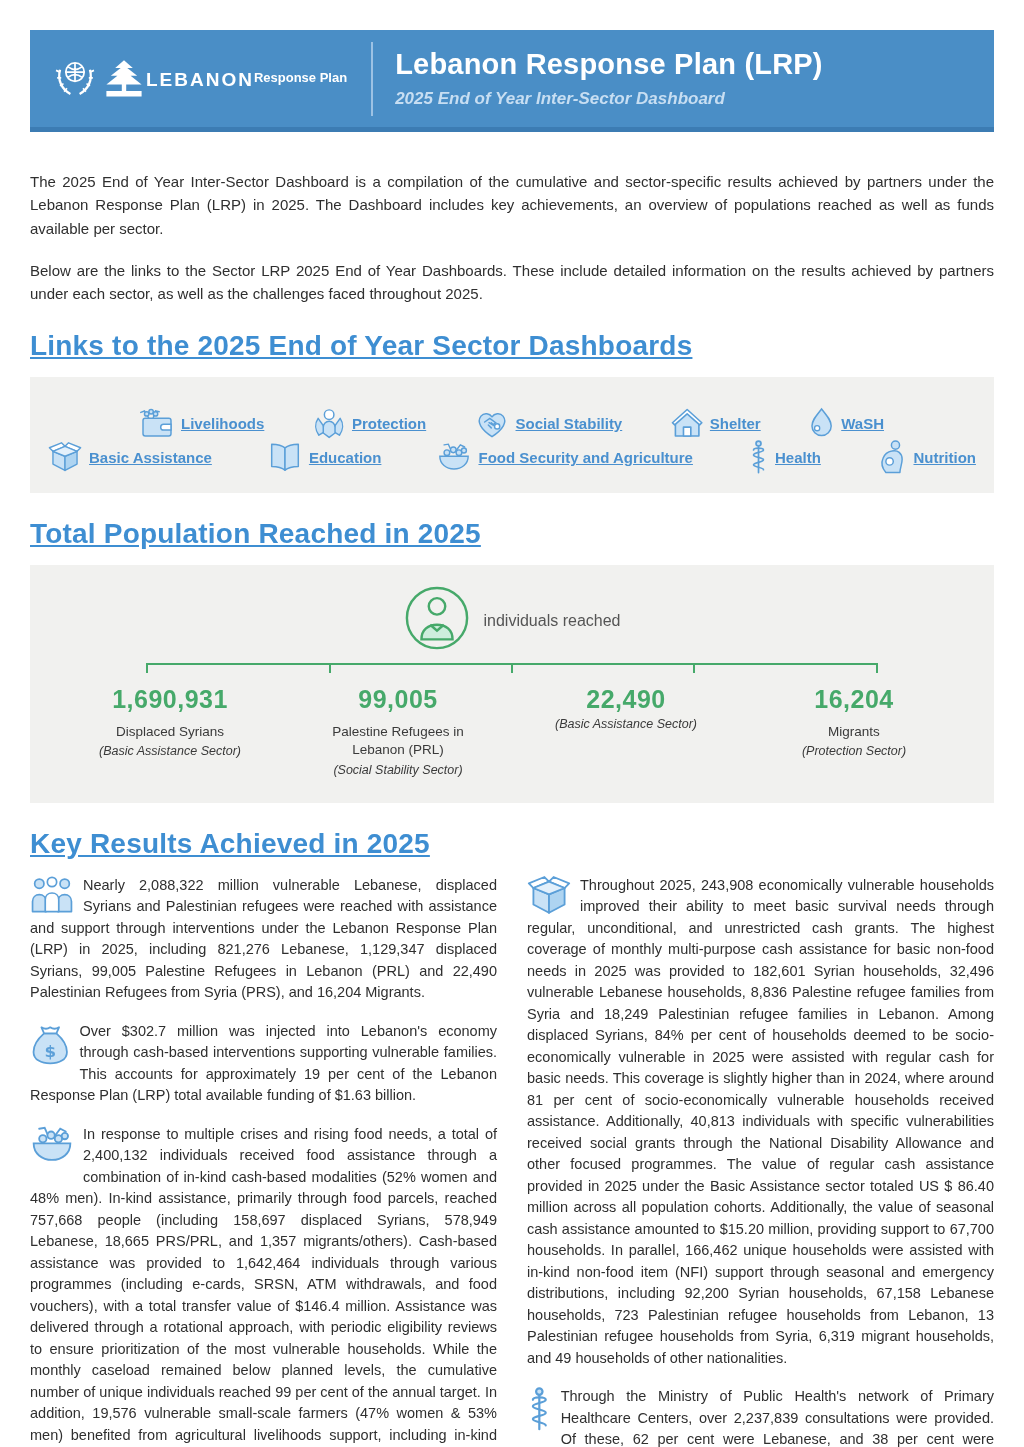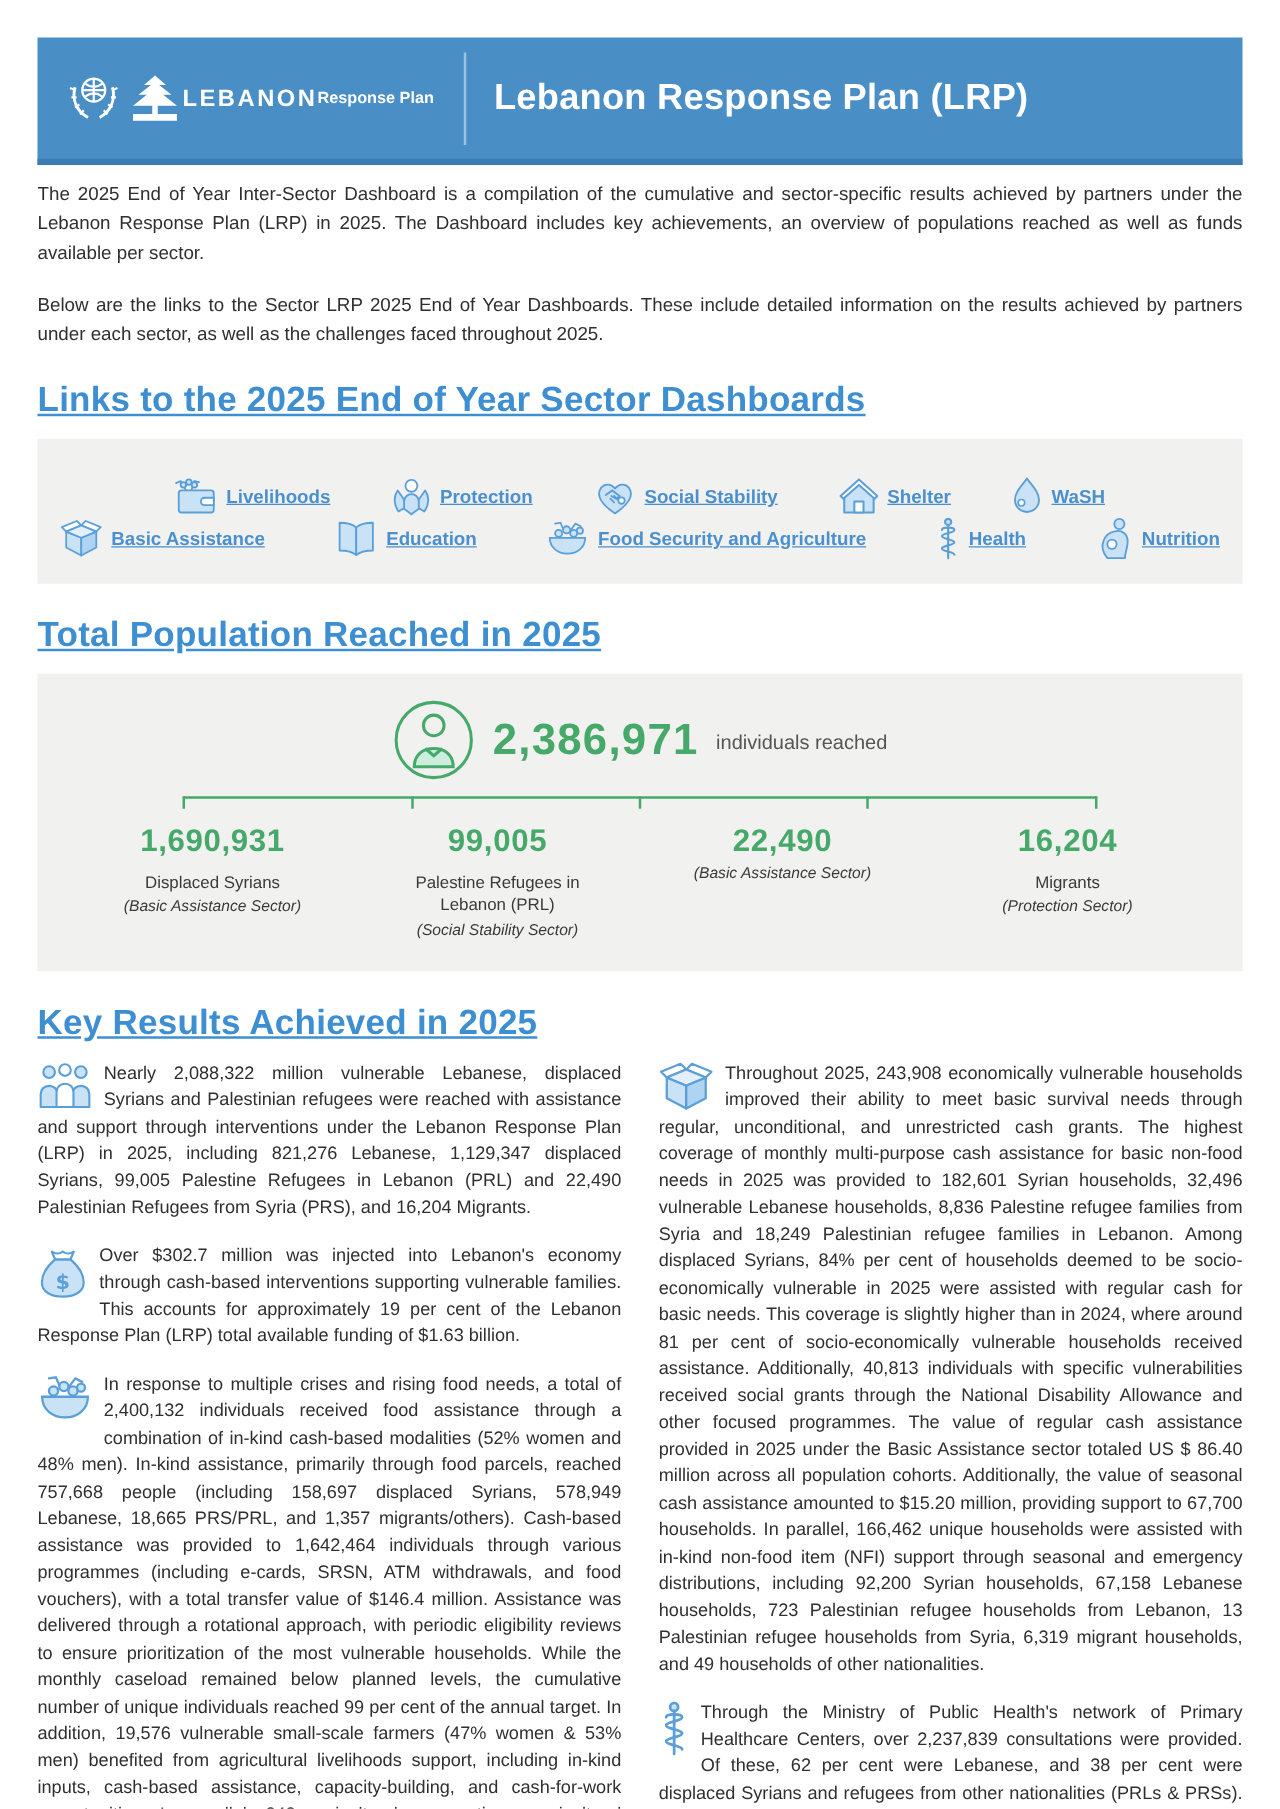--- a/index.html
+++ b/index.html
@@ -20,21 +20,21 @@
   .logo { display:flex; flex-direction:row; align-items:center; color:#fff; }
   .logo-icons { display:flex; align-items:flex-end; gap:4px; }
   .logo-icons svg { display:block; }
   .logo-line1 { font-size:19px; font-weight:bold; letter-spacing:2px; line-height:1.05; margin-top:2px; }
   .logo-line2 { font-size:13px; font-weight:bold; line-height:1.1; }
   .v-divider { width:2px; height:74px; background:#9cc2e4; margin:0 22px 0 24px; }
   .title-block h1 { color:#ffffff; font-size:29px; font-weight:bold; letter-spacing:.2px; }
   .subtitle { color:#c7def2; font-size:17px; font-weight:bold; font-style:italic; margin-top:8px; }
 
   
-  .intro { font-size:15px; line-height:1.55; text-align:justify; margin-top:12px; }
+  .intro { font-size:15px; line-height:1.55; text-align:justify; margin-top:38px; }
   .intro + .intro { margin-top:19px; }
 
   
   h2.section {
     color:#3e8ed2; font-size:28px; font-weight:bold; letter-spacing:.2px;
     margin:25px 0 15px;
     text-decoration:underline;
   }
 
   
@@ -94,20 +94,21 @@
             <path d="M20 3l8 7h-5l9 7h-6l10 8H22v6h14v5H4v-5h14v-6H4l10-8H8l9-7h-5z"></path>
           </svg>
         </span>
       </div>
       <div class="logo-line1">LEBANON</div>
       <div class="logo-line2">Response Plan</div>
     </div>
     <div class="v-divider"></div>
     <div class="title-block">
       <h1>Lebanon Response Plan (LRP)</h1>
+      <div class="subtitle">2025 End of Year Inter-Sector Dashboard</div>
     </div>
   </header>
 
   <p class="intro">The 2025 End of Year Inter-Sector Dashboard is a compilation of the cumulative and sector-specific results achieved by partners under the Lebanon Response Plan (LRP) in 2025. The Dashboard includes key achievements, an overview of populations reached as well as funds available per sector.</p>
   <p class="intro">Below are the links to the Sector LRP 2025 End of Year Dashboards. These include detailed information on the results achieved by partners under each sector, as well as the challenges faced throughout 2025.</p>
 
   <h2 class="section">Links to the 2025 End of Year Sector Dashboards</h2>
 
   <div class="panel links-panel">
     <div class="links-row row2" id="links-row-1">
@@ -250,21 +251,20 @@
   <div class="panel pop-panel">
     <div class="total-row">
       <span class="total-icon">
         <svg width="66" height="66" viewBox="0 0 68 68">
           <circle cx="34" cy="34" r="31" fill="#f1f1ef" stroke="#46a96a" stroke-width="2.5"></circle>
           <circle cx="34" cy="22" r="8.5" fill="#f1f1ef" stroke="#46a96a" stroke-width="2.5"></circle>
           <path d="M18 56c0-10 7-15 16-15s16 5 16 15z" fill="#cdeedd" stroke="#46a96a" stroke-width="2.5"></path>
           <path d="M27 41l7 6 7-6" fill="none" stroke="#46a96a" stroke-width="2.5"></path>
         </svg>
       </span>
-      <span class="total-value">2,386,971</span>
       <span class="total-label">individuals reached</span>
     </div>
     <div class="bracket">
       <div class="bracket-line"></div>
       <div class="bracket-tick" style="left:10%"></div>
       <div class="bracket-tick" style="left:30%"></div>
       <div class="bracket-tick" style="left:50%"></div>
       <div class="bracket-tick" style="left:70%"></div>
       <div class="bracket-tick" style="left:90%"></div>
     </div>

